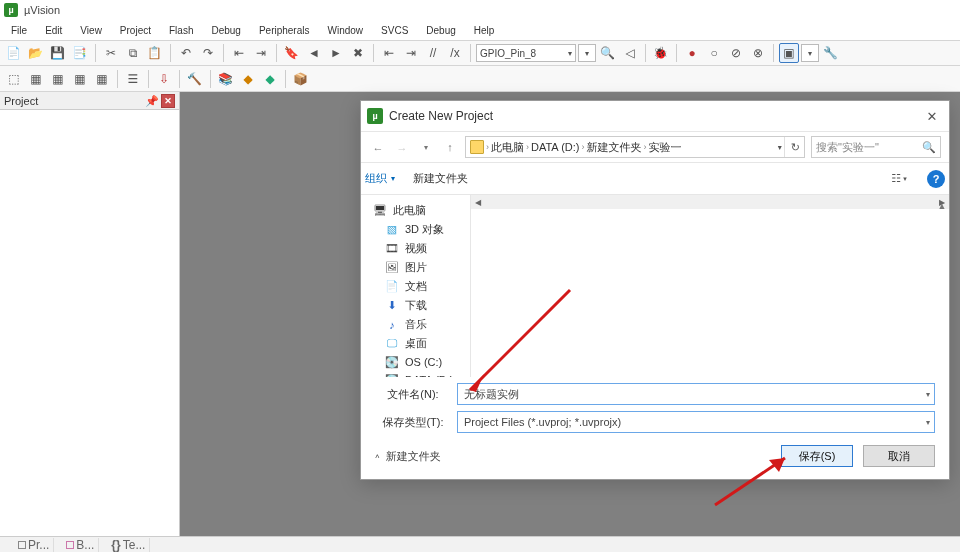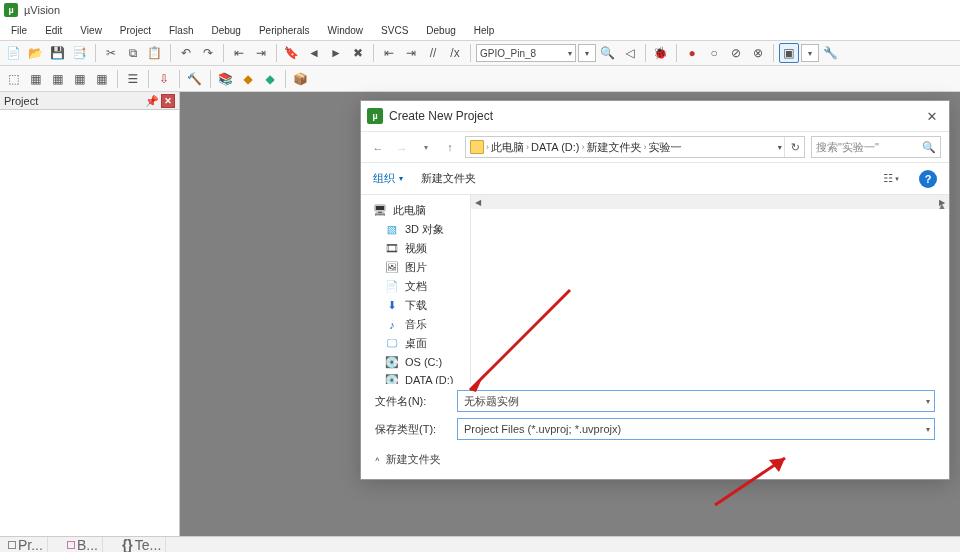--- a/index.html
+++ b/index.html
@@ -21,21 +21,21 @@
   .toolbar2 { height:26px; border-bottom:1px solid #d5d5d5; background:#f8f8f8; display:flex; align-items:center; gap:2px; padding:0 4px;}
   
   .workspace { display:flex; height: calc(552px - 20px - 20px - 26px - 26px - 16px); }
   .side-panel { width:180px; border-right:1px solid #c8c8c8; background:#fff; display:flex; flex-direction:column;}
   .side-header { height:18px; background:#f0f0f0; border-bottom:1px solid #ccc; display:flex; align-items:center; justify-content:space-between; padding:0 4px; font-size:11px; color:#333;}
   .side-header .x { width:14px;height:14px;background:#c94f4f;color:#fff;display:flex;align-items:center;justify-content:center;font-size:9px;font-weight:bold;border:1px solid #aa3c3c;}
   .side-header .pin { width:12px;height:12px; margin-right:2px; color:#888;}
   .side-body { flex:1; background:#fff;}
   .client-area { flex:1; background:#808080; position:relative;}
 
-  .statusbar { height:16px; background:#f2f2f2; border-top:1px solid #ccc; display:flex; align-items:center; font-size:14px; color:#666; gap:15px; padding:0 4px;}
+  .statusbar { height:16px; background:#f2f2f2; border-top:1px solid #ccc; display:flex; align-items:center; font-size:12px; color:#666; gap:8px; padding:0 14px;}
   .sb-tab { display:flex; align-items:center; gap:2px; padding:0 4px; border-right:1px solid #ddd;}
   .sb-tab .sq{width:8px;height:8px;border:1px solid #888;display:inline-block;}
 
   
   .dialog {
     position:absolute; left:360px; top:100px; width:590px; height:380px;
     background:#fff; border:1px solid #999; box-shadow:0 4px 20px rgba(0,0,0,.2);
     display:flex; flex-direction:column;
   }
   .dlg-title { height:30px; display:flex; align-items:center; justify-content:space-between; padding:0 6px; font-size:12px; color:#333;}
@@ -46,21 +46,21 @@
   .dlg-addr { height:32px; border-top:1px solid #e6e6e6; border-bottom:1px solid #e6e6e6; display:flex; align-items:center; gap:6px; padding:0 8px; font-size:11px;}
   .navico{width:18px;height:18px;display:flex;align-items:center;justify-content:center;color:#777;}
   .breadcrumb { flex:1; height:22px; border:1px solid #ccc; display:flex; align-items:center; padding:0 4px; gap:2px; color:#333;}
   .breadcrumb .folder-ico{width:14px;height:14px;background:#ffd768;border:1px solid #caa637;border-radius:1px;}
   .breadcrumb span.sep{color:#888;font-size:9px;}
   .breadcrumb .refresh{margin-left:auto;color:#555;}
   .vline{width:1px;height:20px;background:#e0e0e0;}
   .searchbox{width:130px;height:22px;border:1px solid #ccc;display:flex;align-items:center;padding:0 4px;color:#888;gap:4px;}
   .searchbox .ico{font-size:11px;}
 
-  .dlg-toolbar{height:32px;border-bottom:1px solid #e6e6e6;display:flex;align-items:center;padding:0 12px;font-size:11px;color:#333;gap:18px;}
+  .dlg-toolbar{height:32px;border-bottom:1px solid #e6e6e6;display:flex;align-items:center;padding:0 4px;font-size:11px;color:#333;gap:18px;}
   .dlg-toolbar .drop{display:flex;align-items:center;gap:4px;color:#0066b8;}
   .dlg-toolbar .drop .arr{font-size:8px;}
   .dlg-toolbar .fill{flex:1;}
   .dlg-toolbar .viewbtn{width:20px;height:20px;display:flex;align-items:center;justify-content:center;color:#555;}
   .dlg-toolbar .help{width:18px;height:18px;border-radius:50%;background:#1976d2;color:#fff;display:flex;align-items:center;justify-content:center;font-size:11px;font-weight:bold;}
 
   .dlg-body{flex:1;display:flex;min-height:0;}
   .tree{width:110px;border-right:1px solid #e6e6e6;padding:6px 0;font-size:11px;color:#333;overflow:hidden;}
   .tree-row{display:flex;align-items:center;gap:6px;padding:2px 6px 2px 12px;position:relative;}
   .tree-row .ico{width:14px;height:14px;display:flex;align-items:center;justify-content:center;}
@@ -75,21 +75,21 @@
   .c-date{width:120px;}
   .c-type{width:80px;}
   .c-size{width:60px;}
   .empty{flex:1;display:flex;align-items:flex-start;justify-content:center;padding-top:22px;font-size:11px;color:#888;}
   .h-scroll{height:14px;width:100%;background:#f0f0f0;display:flex;align-items:center;}
   .h-scroll .arrL,.h-scroll .arrR{width:14px;height:14px;display:flex;align-items:center;justify-content:center;font-size:8px;color:#666;}
   .h-scroll .track{flex:1;height:12px;position:relative;}
 
   .dlg-fields{padding:6px 14px 0 14px;font-size:11px;color:#333;}
   .field-row{display:flex;align-items:center;gap:6px;margin-bottom:6px;}
-  .field-row label{width:76px;text-align:left;}
+  .field-row label{width:76px;text-align:center;}
   .field-row .input{flex:1;height:22px;border:1px solid #6aa7e8;display:flex;align-items:center;padding:0 6px;background:#fff;color:#444;position:relative;}
   .field-row .input .drop-arrow{position:absolute;right:4px;font-size:8px;color:#666;}
   .field-row.type .input{border:1px solid #6aa7e8;}
 
   .dlg-footer{display:flex;align-items:center;justify-content:space-between;padding:6px 14px 12px 14px;font-size:11px;}
   .hide-folders{color:#444;display:flex;align-items:center;gap:6px;}
   .hide-folders .caret{font-size:8px;}
   .btns{display:flex;gap:10px;}
   .btn{width:72px;height:22px;border:1px solid #adadad;background:#e1e1e1;display:flex;align-items:center;justify-content:center;color:#111;}
   .btn.primary{border:1px solid #2e7ad1;background:#e5f1fb;}
@@ -332,20 +332,24 @@
         <span class="drop-arrow">▾</span>
       </div>
     </div>
   </div>
 
   <div class="dlg-footer">
     <span class="hide-folders">
       <span class="caret">˄</span>
         <span>新建文件夹</span>
     </span>
+    <div class="btns">
+      <div class="btn primary">保存(S)</div>
+      <div class="btn">取消</div>
+    </div>
   </div>
 </div>
 
 <div class="arrow-red a1">
   <svg class="red-arrow" width="130" height="120">
     <line x1="120" y1="10" x2="20" y2="110"></line>
     <polygon points="20,110 34,94 26,112"></polygon>
   </svg>
 </div>
 <div class="arrow-red a2">

